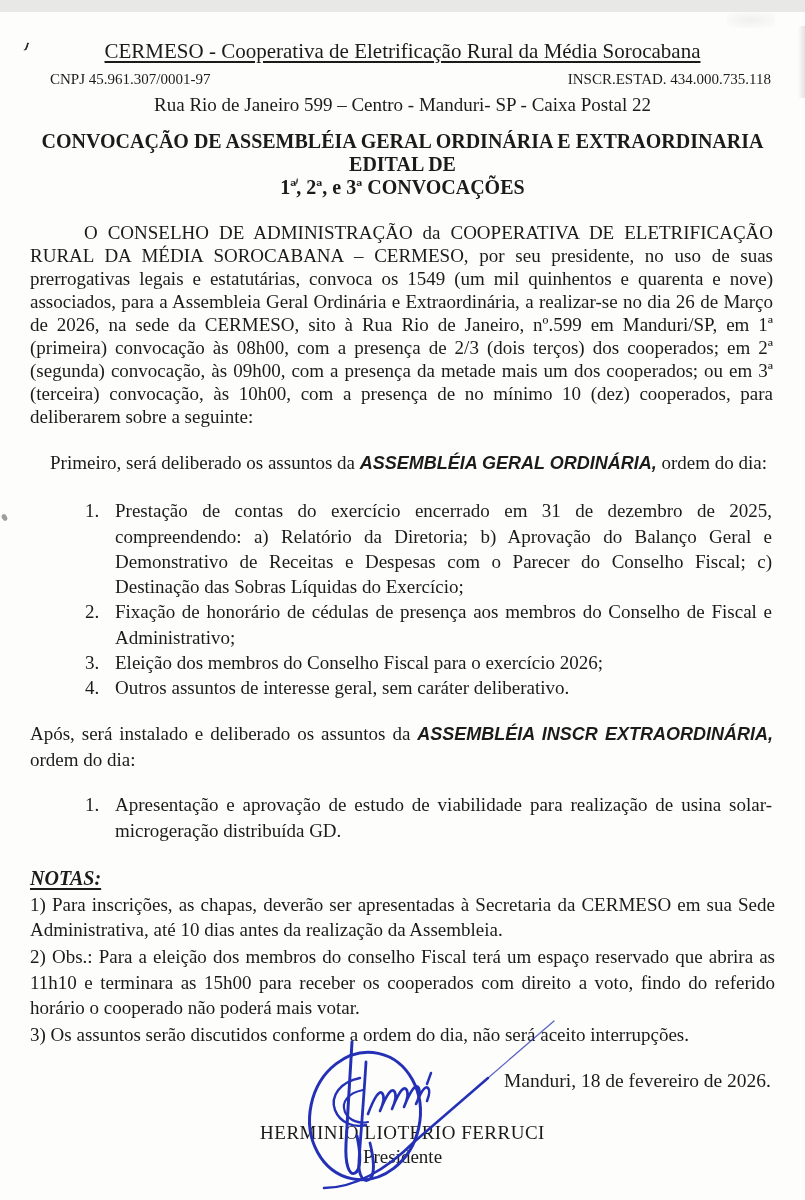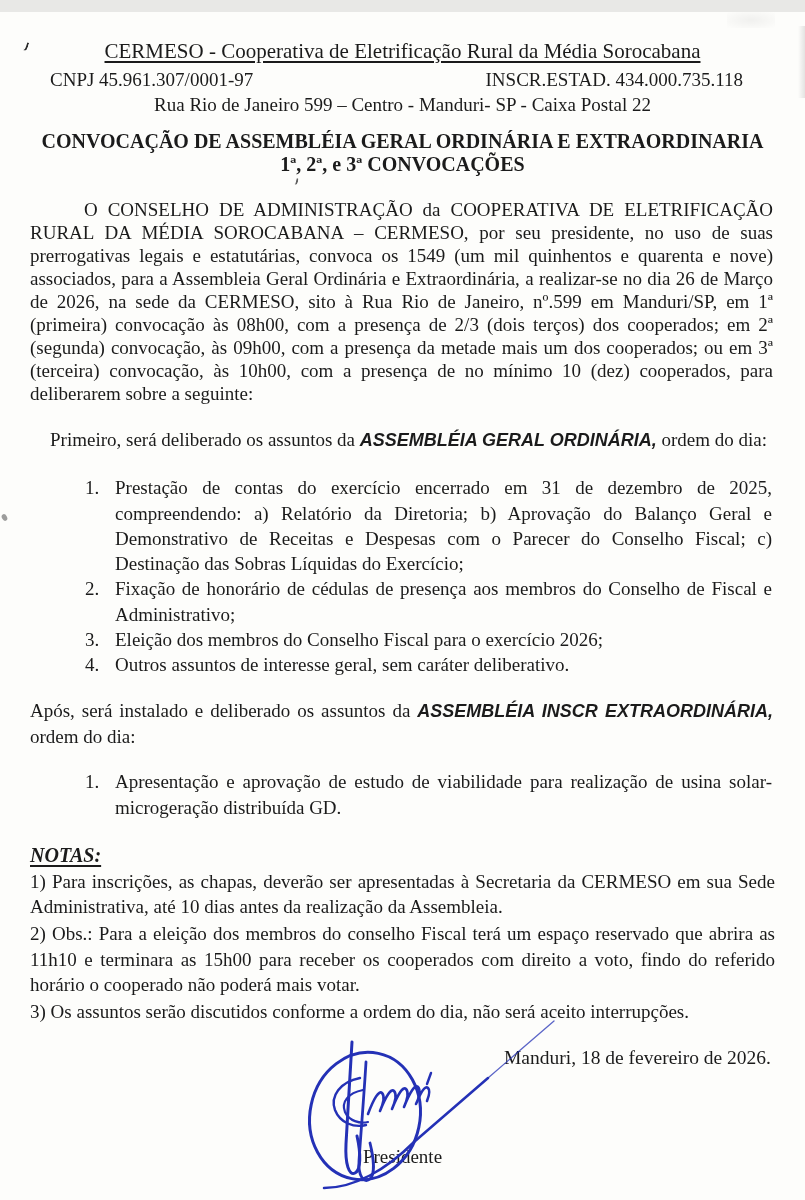--- a/index.html
+++ b/index.html
@@ -17,22 +17,22 @@
   
   .header-title {
     text-align:center;
     font-size:21px; line-height:26px;
     text-decoration:underline;
     text-underline-offset:3px;
     text-decoration-thickness:2px;
   }
   .header-info-row {
     display:flex; justify-content:space-between;
-    padding:0 62px 0 50px;
-    font-size:19px; line-height:25px;
+    padding:0 34px 0 50px;
+    font-size:15px; line-height:25px;
     margin-top:3px;
   }
   .header-center { text-align:center; font-size:19px; line-height:25px; }
   
   .heading-block { margin-top:13px; text-align:center; }
   .heading-line { font-weight:bold; font-size:20px; line-height:23px; }
   
   .intro {
     margin:22px 32px 0 30px;
     font-size:19px; line-height:23px;
@@ -123,20 +123,21 @@
 
   <div class="header-title">CERMESO - Cooperativa de Eletrificação Rural da Média Sorocabana</div>
   <div class="header-info-row">
     <span>CNPJ 45.961.307/0001-97</span>
     <span>INSCR.ESTAD. 434.000.735.118</span>
   </div>
   <div class="header-center">Rua Rio de Janeiro 599 – Centro - Manduri- SP - Caixa Postal 22</div>
 
   <div class="heading-block">
     <div class="heading-line">CONVOCAÇÃO DE ASSEMBLÉIA GERAL ORDINÁRIA E EXTRAORDINARIA</div>
+    <div class="heading-line">EDITAL DE</div>
     <div class="heading-line">1ª, 2ª, e 3ª CONVOCAÇÕES</div>
   </div>
 
   <p class="intro">O CONSELHO DE ADMINISTRAÇÃO da COOPERATIVA DE ELETRIFICAÇÃO RURAL DA MÉDIA SOROCABANA – CERMESO, por seu presidente, no uso de suas prerrogativas legais e estatutárias, convoca os 1549 (um mil quinhentos e quarenta e nove) associados, para a Assembleia Geral Ordinária e Extraordinária, a realizar-se no dia 26 de Março de 2026, na sede da CERMESO, sito à Rua Rio de Janeiro, nº.599 em Manduri/SP, em 1ª (primeira) convocação às 08h00, com a presença de 2/3 (dois terços) dos cooperados; em 2ª (segunda) convocação, às 09h00, com a presença da metade mais um dos cooperados; ou em 3ª (terceira) convocação, às 10h00, com a presença de no mínimo 10 (dez) cooperados, para deliberarem sobre a seguinte:</p>
 
   <p class="lead indented"><span>Primeiro, será deliberado os assuntos da </span><span class="bold-sans">ASSEMBLÉIA GERAL ORDINÁRIA,</span><span> ordem do dia:</span></p>
 
   <ol class="doc-list">
     <li>Prestação de contas do exercício encerrado em 31 de dezembro de 2025, compreendendo: a) Relatório da Diretoria; b) Aprovação do Balanço Geral e Demonstrativo de Receitas e Despesas com o Parecer do Conselho Fiscal; c) Destinação das Sobras Líquidas do Exercício;</li>
     <li>Fixação de honorário de cédulas de presença aos membros do Conselho de Fiscal e Administrativo;</li>
@@ -151,20 +152,21 @@
   </ol>
 
   <div><span class="notes-title">NOTAS:</span></div>
   <p class="note">1) Para inscrições, as chapas, deverão ser apresentadas à Secretaria da CERMESO em sua Sede Administrativa, até 10 dias antes da realização da Assembleia.</p>
   <p class="note">2) Obs.: Para a eleição dos membros do conselho Fiscal terá um espaço reservado que abrira as 11h10 e terminara as 15h00 para receber os cooperados com direito a voto, findo do referido horário o cooperado não poderá mais votar.</p>
   <p class="note">3) Os assuntos serão discutidos conforme a ordem do dia, não será aceito interrupções.</p>
 
   <div class="dateline">Manduri, 18 de fevereiro de 2026.</div>
 
   <div class="signature-area">
+    <div class="sig-name">HERMINIO LIOTERIO FERRUCI</div>
     <div class="sig-role">Presidente</div>
     <svg class="sig-svg" width="280" height="180" viewBox="0 0 280 180" fill="none" stroke-linecap="round" stroke-linejoin="round">
 
       <ellipse cx="77" cy="100" rx="55" ry="64" transform="rotate(12 77 100)" stroke-width="3" stroke="#2431b6"></ellipse>
 
       <path stroke-width="3" d="M 64,26 C 62,55 60,95 58,128 C 57,148 61,160 67,157 C 73,154 73,138 69,120" stroke="#2431b6"></path>
 
       <path stroke-width="2.8" d="M 78,46 C 76,80 73,115 71,145 C 70,160 76,168 82,163 C 87,158 86,143 82,127" stroke="#2431b6"></path>
 
       <path stroke-width="2.4" d="M 72,62 C 52,66 42,80 47,94 C 52,107 66,112 78,109" stroke="#2431b6"></path>

